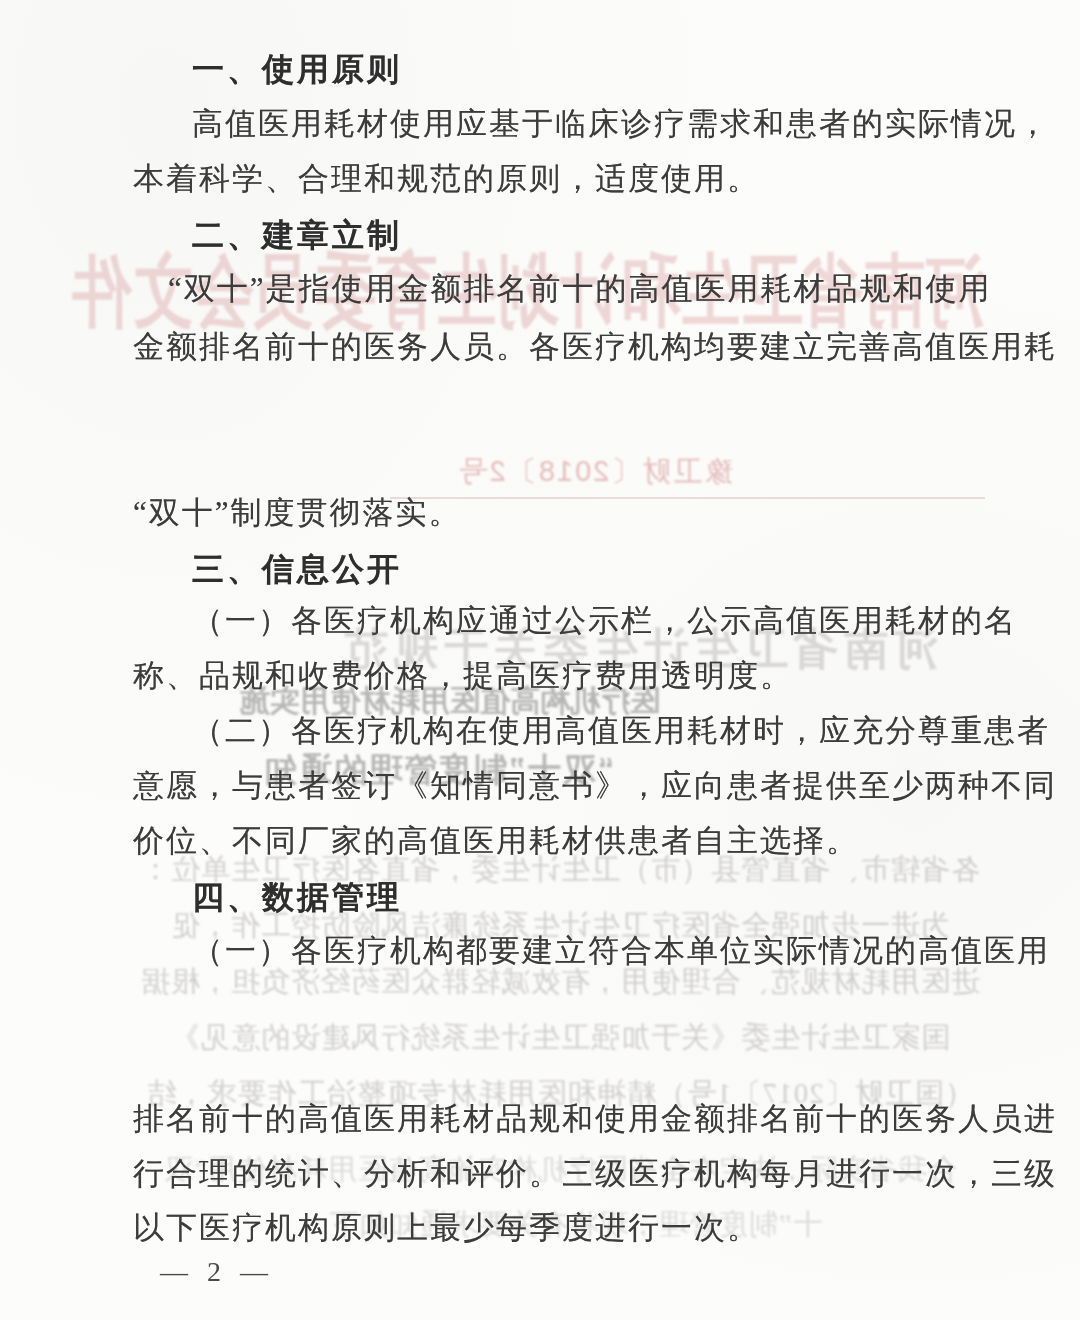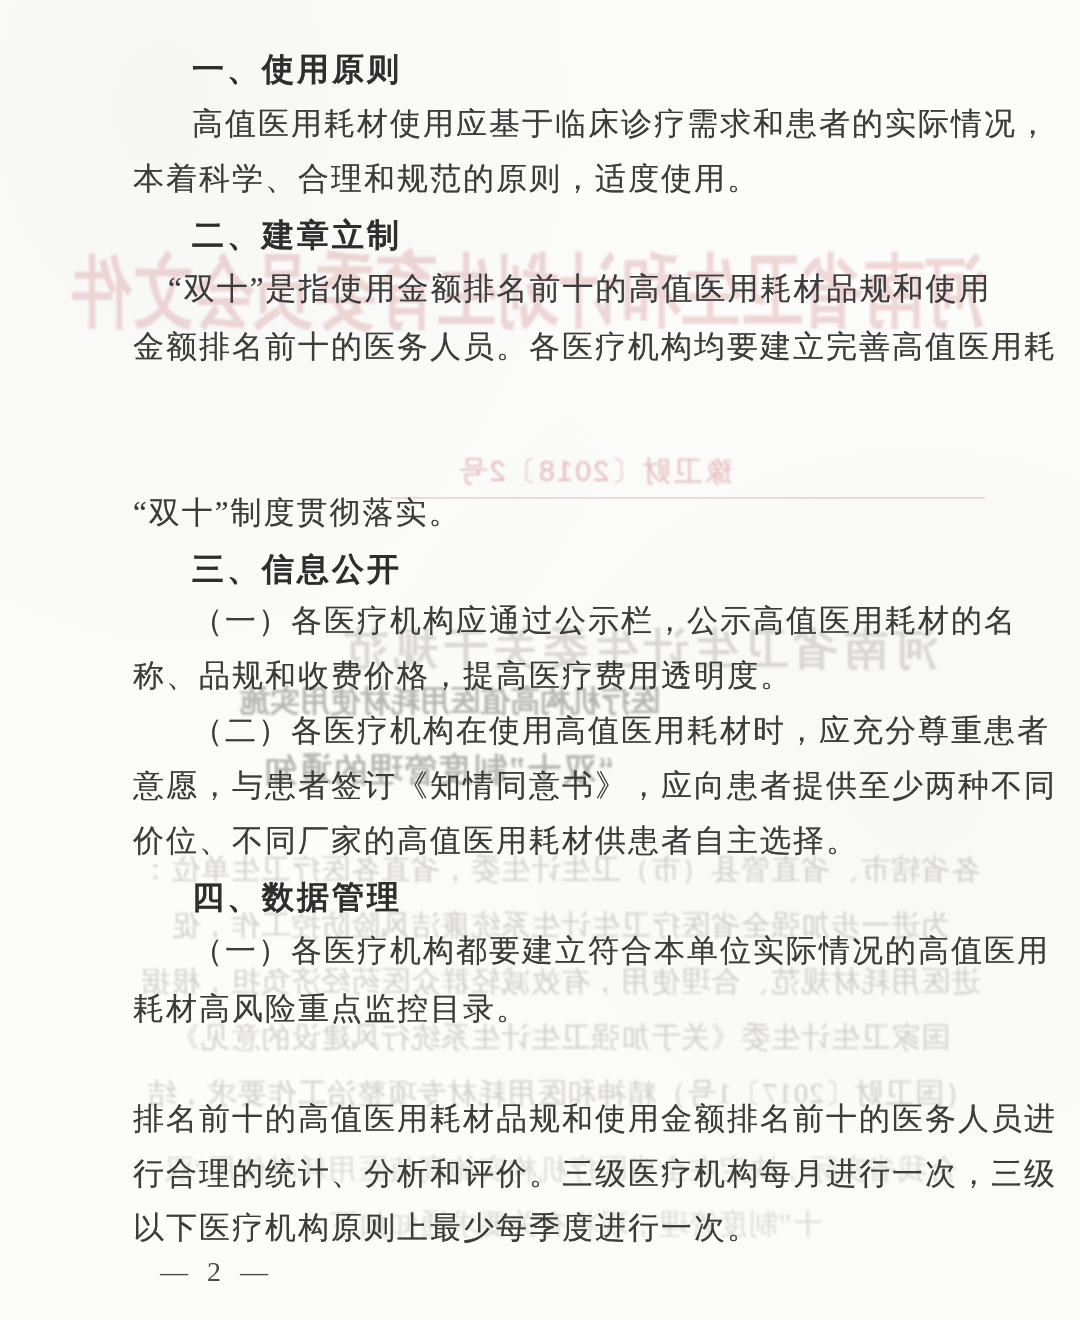--- a/index.html
+++ b/index.html
@@ -113,20 +113,19 @@
   <div class="ln" style="top:326px;left:133px">金额排名前十的医务人员。各医疗机构均要建立完善高值医用耗</div>
   <div class="ln" style="top:492px;left:133px">“双十”制度贯彻落实。</div>
   <div class="ln" style="top:600px;left:192px">（一）各医疗机构应通过公示栏，公示高值医用耗材的名</div>
   <div class="ln hd" style="top:548px;left:192px">三、信息公开</div>
   <div class="ln" style="top:655px;left:133px">称、品规和收费价格，提高医疗费用透明度。</div>
   <div class="ln" style="top:710px;left:192px">（二）各医疗机构在使用高值医用耗材时，应充分尊重患者</div>
   <div class="ln" style="top:765px;left:133px">意愿，与患者签订《知情同意书》，应向患者提供至少两种不同</div>
   <div class="ln" style="top:820px;left:133px">价位、不同厂家的高值医用耗材供患者自主选择。</div>
   <div class="ln hd" style="top:876px;left:192px">四、数据管理</div>
   <div class="ln" style="top:930px;left:192px">（一）各医疗机构都要建立符合本单位实际情况的高值医用</div>
-  <div class="ln" style="top:988px;left:133px">耗材高风险重点监控目录。</div>
   <div class="ln" style="top:1098px;left:133px">排名前十的高值医用耗材品规和使用金额排名前十的医务人员进</div>
   <div class="ln" style="top:1153px;left:133px">行合理的统计、分析和评价。三级医疗机构每月进行一次，三级</div>
   <div class="ln" style="top:1207px;left:133px">以下医疗机构原则上最少每季度进行一次。</div>
 
   <div class="footer" style="top:1256px;left:160px">— 2 —</div>
 
 </div>
 
 </body></html>

